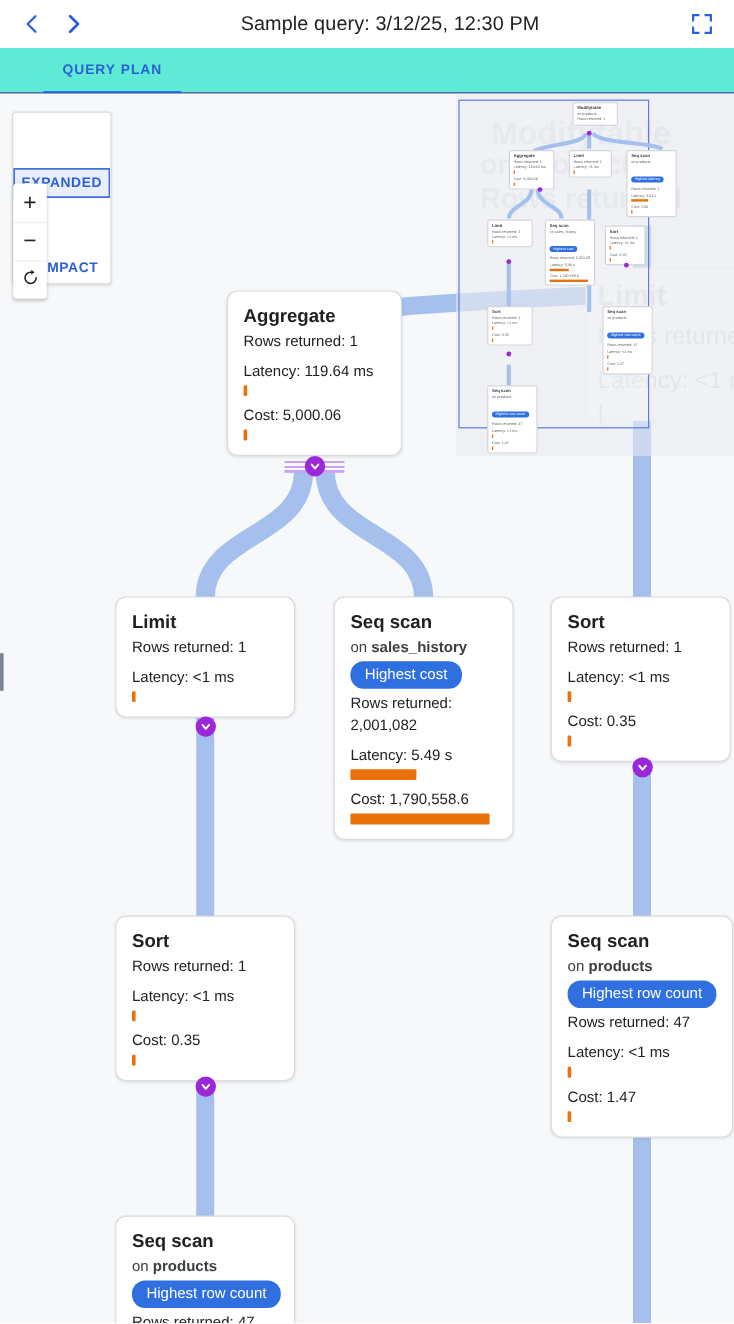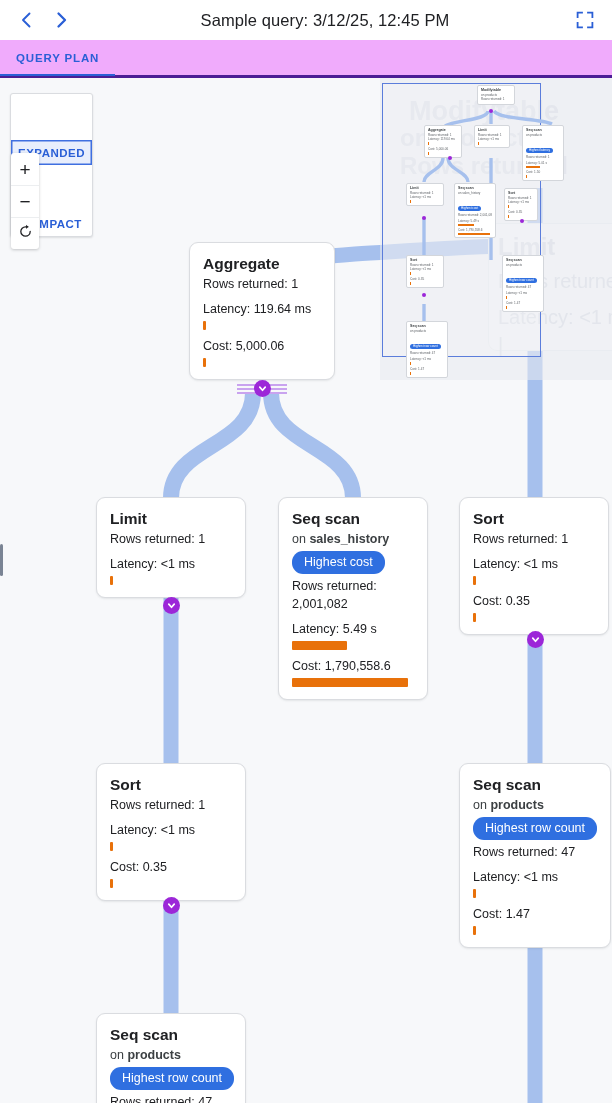--- a/index.html
+++ b/index.html
@@ -25,22 +25,23 @@
   .header-title {
     flex:1; text-align:center; font-size:16.5px; color:#202124;
     letter-spacing:.1px; white-space:nowrap; padding-left:4px;
   }
   .fs-btn { width:34px; height:34px; display:flex; align-items:center; justify-content:center;
             margin-right:10px; cursor:pointer; flex:none; }
 
   
   .tabs {
     position:absolute; left:0; top:40px; width:612px; height:38px;
-    display:flex; align-items:stretch; background:#f0abfc;
-    border-bottom:3px solid #4c1d95;
+    display:flex; align-items:stretch; background:#5eead4;
+    border-bottom:1px solid #4c1d95;
+    padding-left:36px;
   }
   .tab {
     display:flex; align-items:center; justify-content:center;
     font-size:11.5px; font-weight:700; letter-spacing:.85px;
     color:#5f6368; padding:0 16px; cursor:pointer; position:relative;
     text-transform:uppercase;
   }
   .tab.active { color:#2a5fd6; }
   .tab.active::after {
     content:""; position:absolute; left:0; right:0; bottom:-1px; height:2.5px;
@@ -163,21 +164,21 @@
     <div class="nav-btn">
       <svg width="20" height="20" viewBox="0 0 20 20" fill="none" aria-hidden="true">
         <path d="M12.5 3.5 L6 10 L12.5 16.5" stroke="#2a5fd6" stroke-width="1.9" stroke-linecap="round" stroke-linejoin="round"></path>
       </svg>
     </div>
     <div class="nav-btn">
       <svg width="20" height="20" viewBox="0 0 20 20" fill="none" aria-hidden="true">
         <path d="M7.5 3.5 L14 10 L7.5 16.5" stroke="#2a5fd6" stroke-width="2.3" stroke-linecap="round" stroke-linejoin="round"></path>
       </svg>
     </div>
-    <div class="header-title">Sample query: 3/12/25, 12:45 PM</div>
+    <div class="header-title">Sample query: 3/12/25, 12:30 PM</div>
     <div class="fs-btn">
       <svg width="18" height="18" viewBox="0 0 18 18" fill="none" aria-hidden="true">
         <path d="M1.6 6 V1.6 H6 M12 1.6 H16.4 V6 M16.4 12 V16.4 H12 M6 16.4 H1.6 V12" stroke="#2a5fd6" stroke-width="1.8" stroke-linecap="square"></path>
       </svg>
     </div>
   </div>
 
   <div class="tabs">
     <div class="tab active">Query plan</div>
   </div>

